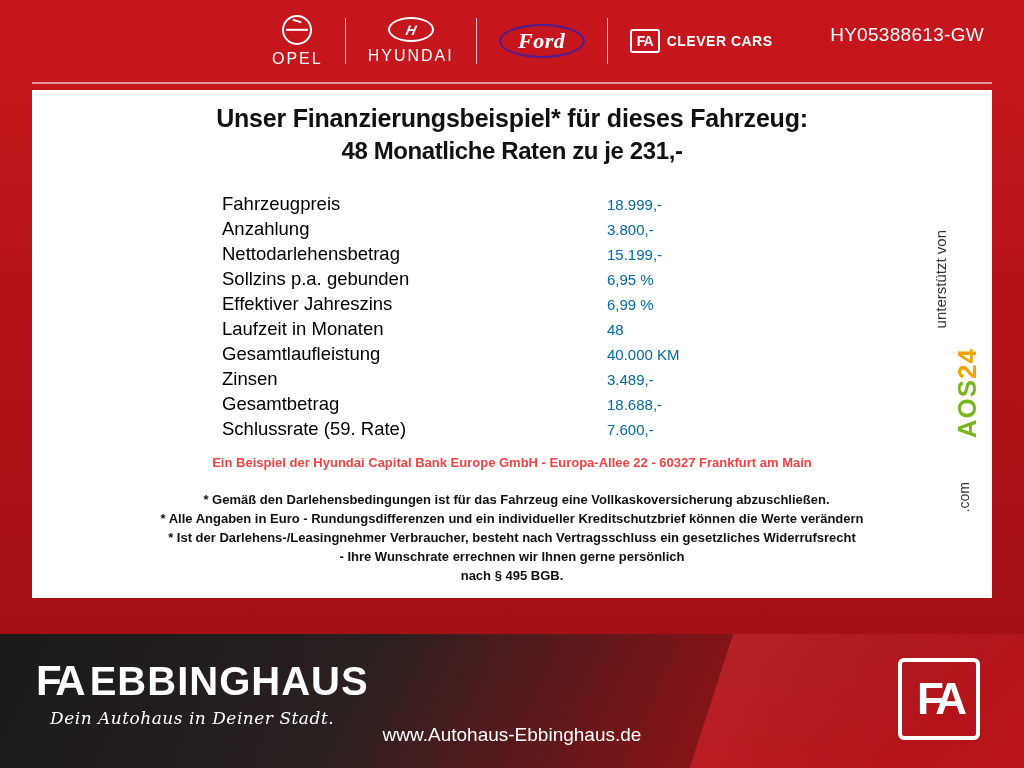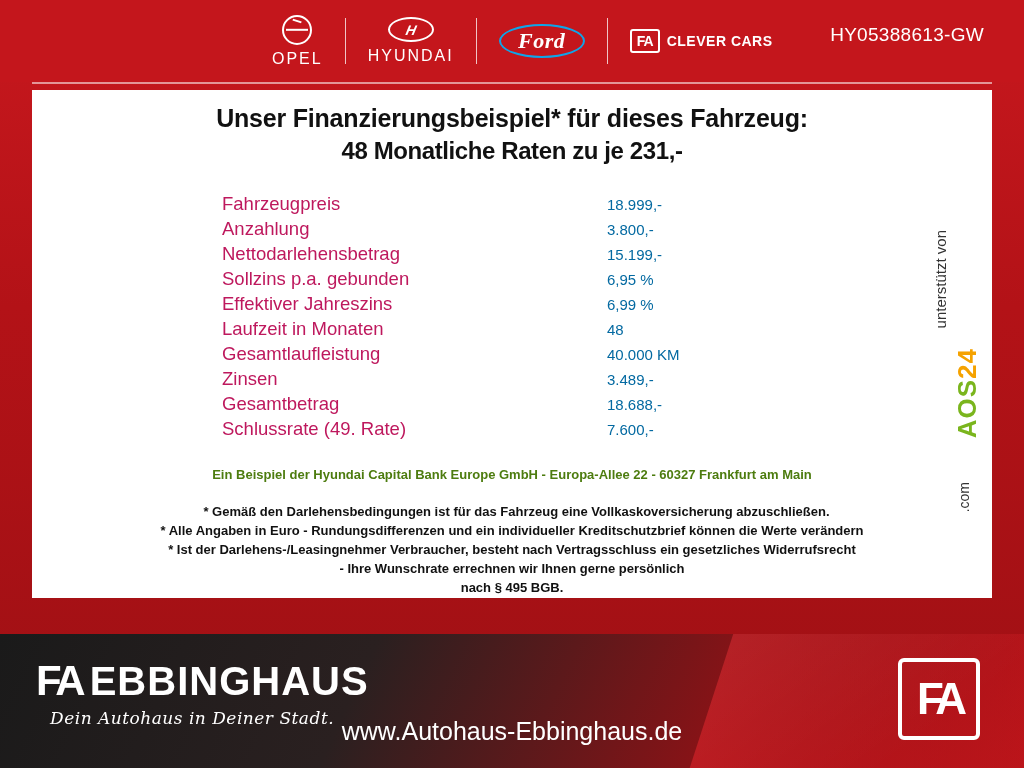--- a/index.html
+++ b/index.html
@@ -50,21 +50,21 @@
   }
   .hy-oval {
     width: 46px; height: 25px; border: 2.4px solid #fff; border-radius: 50%;
     position: relative; display: flex; align-items: center; justify-content: center;
   }
   .hy-oval span {
     font-size: 14px; font-style: italic; font-weight: bold; color: #fff;
     transform: skewX(-12deg);
   }
   .ford-oval {
-    width: 86px; height: 34px; border: 2px solid #0ea5e9; border-radius: 50%;
+    width: 86px; height: 34px; border: 2px solid #4c1d95; border-radius: 50%;
     display: flex; align-items: center; justify-content: center;
   }
   .ford-oval span {
     font-family: "Liberation Serif", serif;
     font-style: italic; font-weight: bold; font-size: 22px; color: #fff;
     letter-spacing: 0.5px;
   }
   .clever {
     display: flex; align-items: center; gap: 7px;
   }
@@ -98,26 +98,26 @@
     text-align: center; font-size: 24px; font-weight: bold; color: #111;
     margin-top: 4px; letter-spacing: -0.4px;
   }
 
   
   .figures {
     margin: 28px 0 0 190px;
     width: 560px;
   }
   .fig-row { display: flex; height: 25px; align-items: baseline; }
-  .fig-label { width: 385px; font-size: 18.5px; color: #be185d; }
+  .fig-label { width: 385px; font-size: 18.5px; color: #000000; }
   .fig-value { font-size: 15px; color: #0369a1; }
 
   .bankline {
-    text-align: center; font-size: 13px; font-weight: bold; color: #4d7c0f;
-    margin-top: 24px;
+    text-align: center; font-size: 13px; font-weight: bold; color: #ef4444;
+    margin-top: 12px;
   }
   .notes {
     margin-top: 20px; text-align: center; color: #111;
   }
   .notes p { font-size: 13px; line-height: 19px; font-weight: bold; }
   .notes p.gap { margin-top: 4px; margin-left: 9px; }
 
   
   .vert {
     position: absolute; right: 10px; top: 140px;
@@ -164,21 +164,21 @@
   .ebbing {
     font-size: 40px; font-weight: bold; color: #fff; letter-spacing: 1px; line-height: 42px;
   }
   .slogan {
     position: absolute; left: 50px; top: 74px; z-index: 2;
     font-family: "DejaVu Serif", serif;
     font-style: italic; font-size: 17px; color: #fff; letter-spacing: 0.5px;
   }
   .website {
     position: absolute; left: 0; right: 0; bottom: 22px; text-align: center;
-    font-size: 25px; color: #fff; z-index: 2;
+    font-size: 19px; color: #fff; z-index: 2;
   }
   .footer-badge {
     position: absolute; right: 44px; top: 24px; z-index: 3;
     width: 82px; height: 82px; border: 4px solid #fff; border-radius: 6px;
     display: flex; align-items: center; justify-content: center;
     font-size: 44px; font-weight: bold; color: #fff; letter-spacing: -6px;
   }
 </style>
 </head>
 <body>
@@ -260,21 +260,21 @@
       </div>
       <div class="fig-row">
         <div class="fig-label">Zinsen</div>
         <div class="fig-value">3.489,-</div>
       </div>
       <div class="fig-row">
         <div class="fig-label">Gesamtbetrag</div>
         <div class="fig-value">18.688,-</div>
       </div>
       <div class="fig-row">
-        <div class="fig-label">Schlussrate (49. Rate)</div>
+        <div class="fig-label">Schlussrate (59. Rate)</div>
         <div class="fig-value">7.600,-</div>
       </div>
     </div>
 
     <div class="bankline">Ein Beispiel der Hyundai Capital Bank Europe GmbH - Europa-Allee 22 - 60327 Frankfurt am Main</div>
 
     <div class="notes">
       <p class="gap">* Gemäß den Darlehensbedingungen ist für das Fahrzeug eine Vollkaskoversicherung abzuschließen.</p>
       <p>* Alle Angaben in Euro - Rundungsdifferenzen und ein individueller Kreditschutzbrief können die Werte verändern</p>
       <p>* Ist der Darlehens-/Leasingnehmer Verbraucher, besteht nach Vertragsschluss ein gesetzliches Widerrufsrecht</p>

